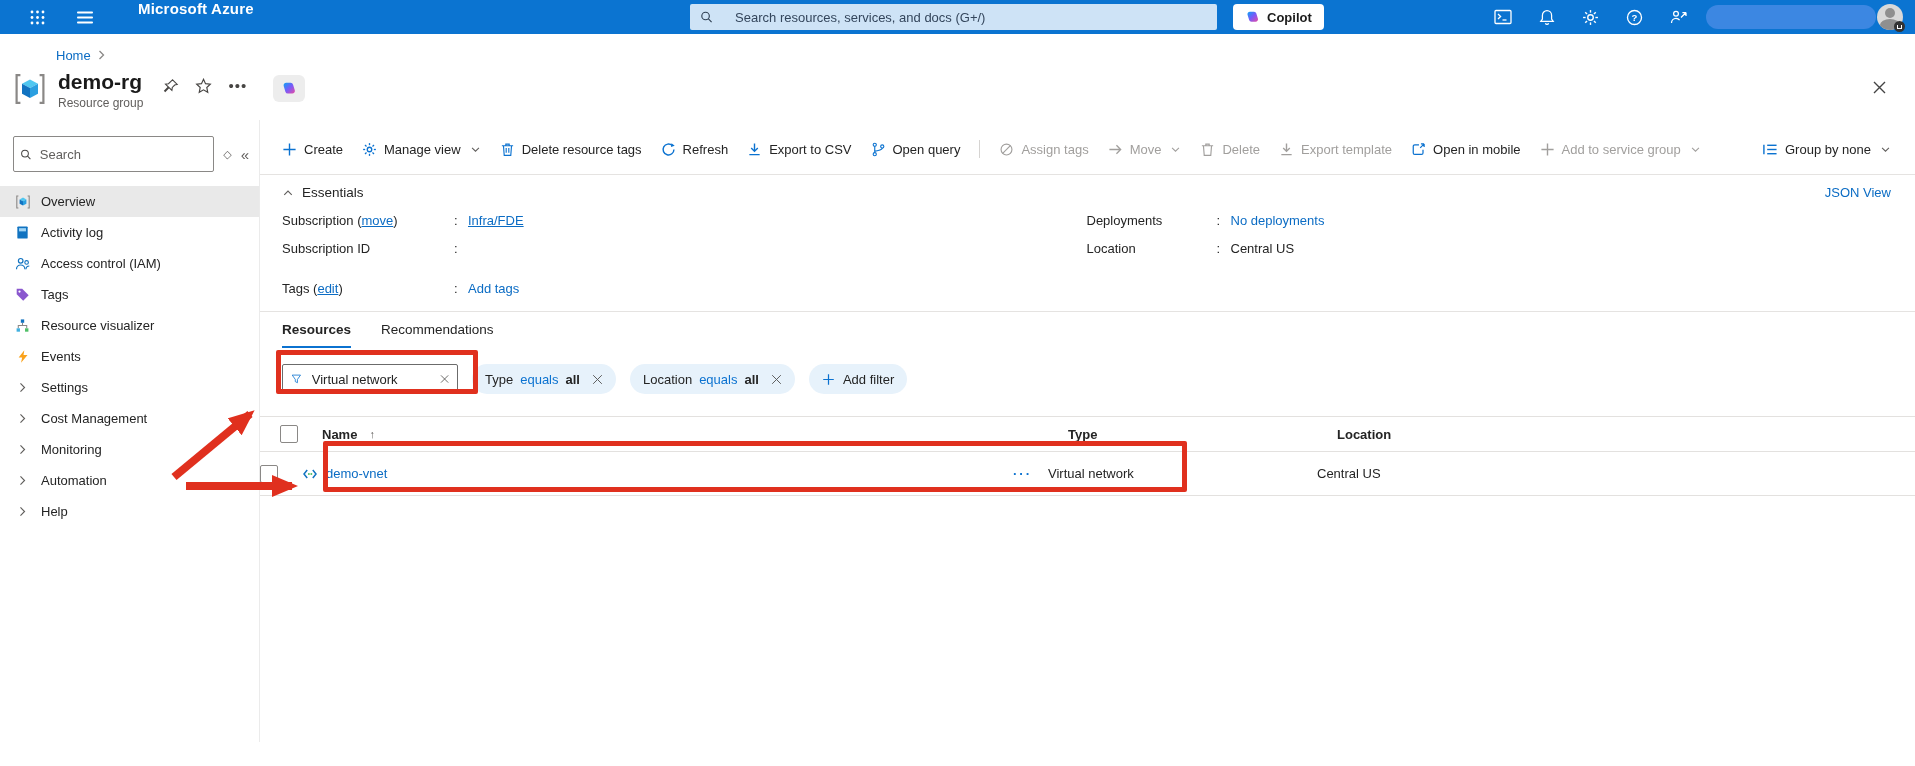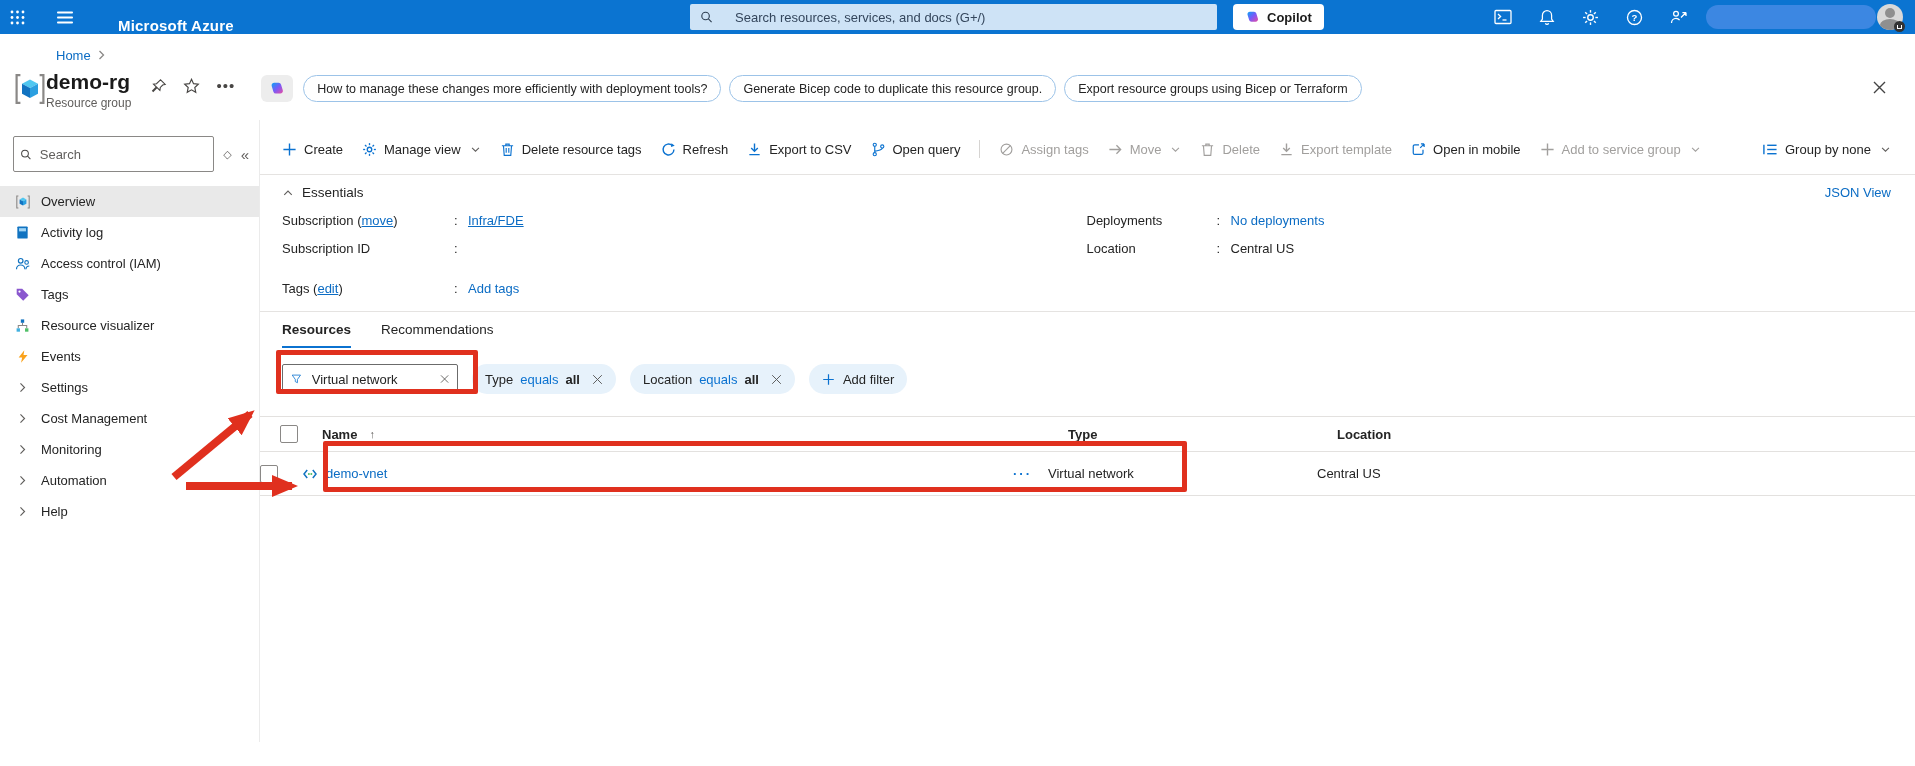--- a/index.html
+++ b/index.html
@@ -6,21 +6,21 @@
   html,body { margin:0; padding:0; }
   body {
     width:1915px; height:766px; position:relative; overflow:hidden;
     background:#fff; font-family:"Liberation Sans", sans-serif;
     font-size:13px; color:#242424;
   }
   svg { display:block; }
 
   
   .topbar { position:relative; height:34px; background:#0b74d1; display:flex; align-items:center; color:#fff; }
-  .tb-left { display:flex; align-items:flex-end; gap:0; }
+  .tb-left { display:flex; align-items:flex-start; gap:0;margin-left:20px; }
   .tb-iconbtn { width:34px; height:34px; display:flex; align-items:center; justify-content:center; cursor:pointer; }
   .tb-iconbtn:nth-child(2){ margin-left:14px; }
   .tb-title { font-size:15px; font-weight:700; margin-left:36px; letter-spacing:.2px; white-space:nowrap; }
   .tb-search { position:absolute; left:690px; top:4px; width:527px; height:26px; background:#cee3f6; border-radius:2px;
                display:flex; align-items:center; padding:0 10px; gap:20px; }
   .tb-search input { border:none; outline:none; background:transparent; width:100%; font-size:13px; color:#2e3f52; font-family:"Liberation Sans",sans-serif;}
   .tb-search input::placeholder { color:#34465c; opacity:1; }
   .copilot-btn { position:absolute; left:1233px; top:4px; height:26px; padding:0 12px; background:#fff; border-radius:4px;
                  display:flex; align-items:center; gap:7px; color:#1b1b1b; font-weight:700; font-size:13px; cursor:pointer; }
   .tb-icons { position:absolute; left:1494px; top:0; height:34px; display:flex; align-items:center; gap:27px; }
@@ -31,21 +31,21 @@
   .avatar .badge { position:absolute; right:-2px; bottom:-2px; width:11px; height:11px; border-radius:50%; background:#333; display:flex; align-items:center; justify-content:center;}
   .avatar .badge i { display:block; width:5px; height:4px; border:1px solid #fff; border-top:none; }
   .avatar { clip-path:none; }
   .avatar .clip { position:absolute; inset:0; border-radius:50%; overflow:hidden; }
 
   
   .breadcrumb { padding:12px 0 0 16px; display:flex; align-items:center; gap:6px; height:30px;margin-left:40px; }
   .breadcrumb a { color:#0b6cc4; text-decoration:none; cursor:pointer; }
   .hdr { position:relative; display:flex; align-items:flex-start; padding:6px 16px 10px 14px; }
   .rg-big { margin-top:2px; }
-  .hdr-titles { }
+  .hdr-titles { margin-left:12px; }
   .hdr-title { font-size:21px; font-weight:700; color:#1a1a1a; line-height:24px; }
   .hdr-sub { font-size:12px; color:#605e5c; margin-top:2px; }
   .hdr-acts { display:flex; align-items:center; gap:16px; margin-left:20px; margin-top:8px; color:#484644; }
   .hdr-acts .dots { font-size:15px; letter-spacing:1px; color:#484644; cursor:pointer; line-height:10px;}
   .cp-chip { margin-left:26px; margin-top:5px; width:32px; height:27px; border-radius:6px; background:#ededed; display:flex; align-items:center; justify-content:center; cursor:pointer;}
   .sugg { display:flex; gap:8px; margin-left:10px; margin-top:5px; }
   .sugg .chip { height:27px; border:1px solid #9cc3e8; border-radius:14px; background:#fff; padding:0 13px; display:flex; align-items:center;
                 font-size:12.5px; color:#242424; white-space:nowrap; cursor:pointer; }
   .hdr-close { position:absolute; right:28px; top:16px; cursor:pointer; }
 
@@ -244,25 +244,20 @@
     </svg>
     <svg width="17" height="16" viewBox="0 0 16 15">
       <polygon points="8,1.2 9.9,5.3 14.4,5.8 11.1,8.9 12,13.4 8,11.1 4,13.4 4.9,8.9 1.6,5.8 6.1,5.3" fill="none" stroke="#484644" stroke-width="1.1"></polygon>
     </svg>
     <span class="dots">•••</span>
   </div>
   <div class="cp-chip">
     <svg width="16" height="16" viewBox="0 0 16 16">
       <path d="M5.2 1.8h4.4a2.6 2.6 0 0 1 2.5 1.9l1.7 5.6a2.6 2.6 0 0 1-2.5 3.3H6.9a2.6 2.6 0 0 1-2.5-1.9L2.7 5.1a2.6 2.6 0 0 1 2.5-3.3z" fill="url(#cplg)"></path>
     </svg>
-  </div>
-  <div class="sugg">
-    <div class="chip">How to manage these changes more efficiently with deployment tools?</div>
-    <div class="chip">Generate Bicep code to duplicate this resource group.</div>
-    <div class="chip">Export resource groups using Bicep or Terraform</div>
   </div>
   <div class="hdr-close">
     <svg width="15" height="15" viewBox="0 0 15 15">
       <path d="M2 2l11 11M13 2L2 13" stroke="#444" stroke-width="1.4"></path>
     </svg>
   </div>
 </div>
 
 <div class="layout">
 

